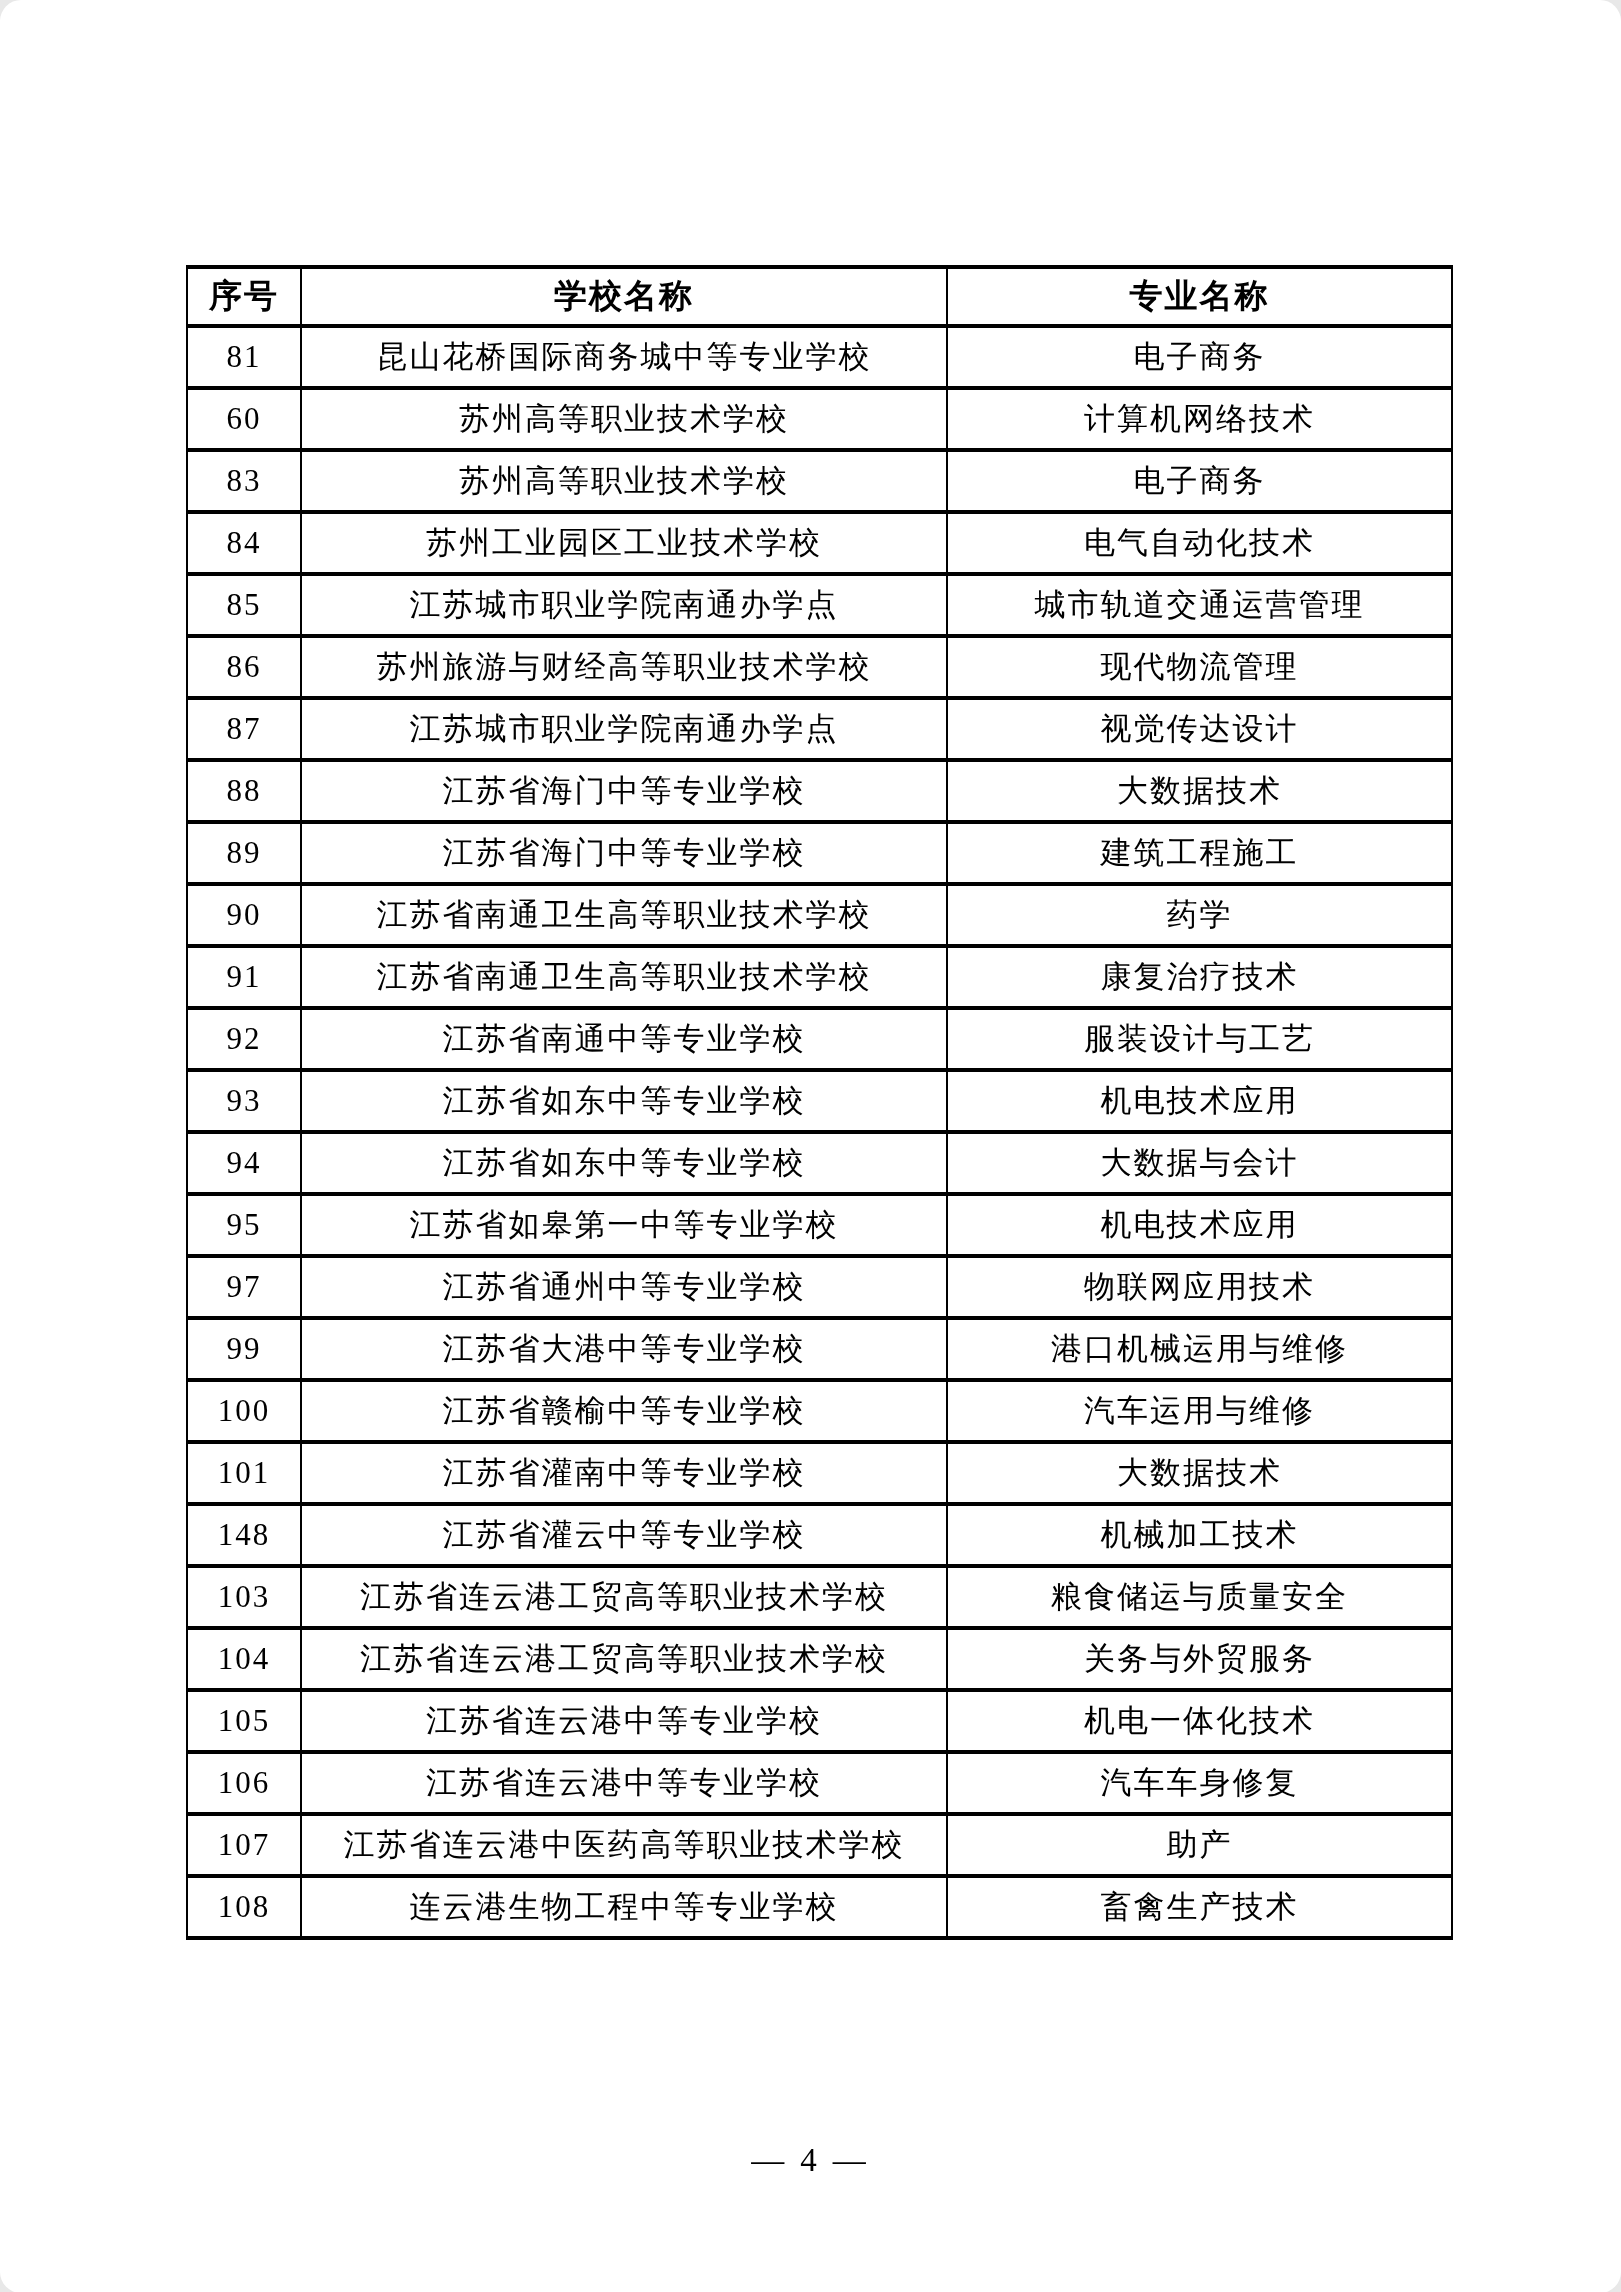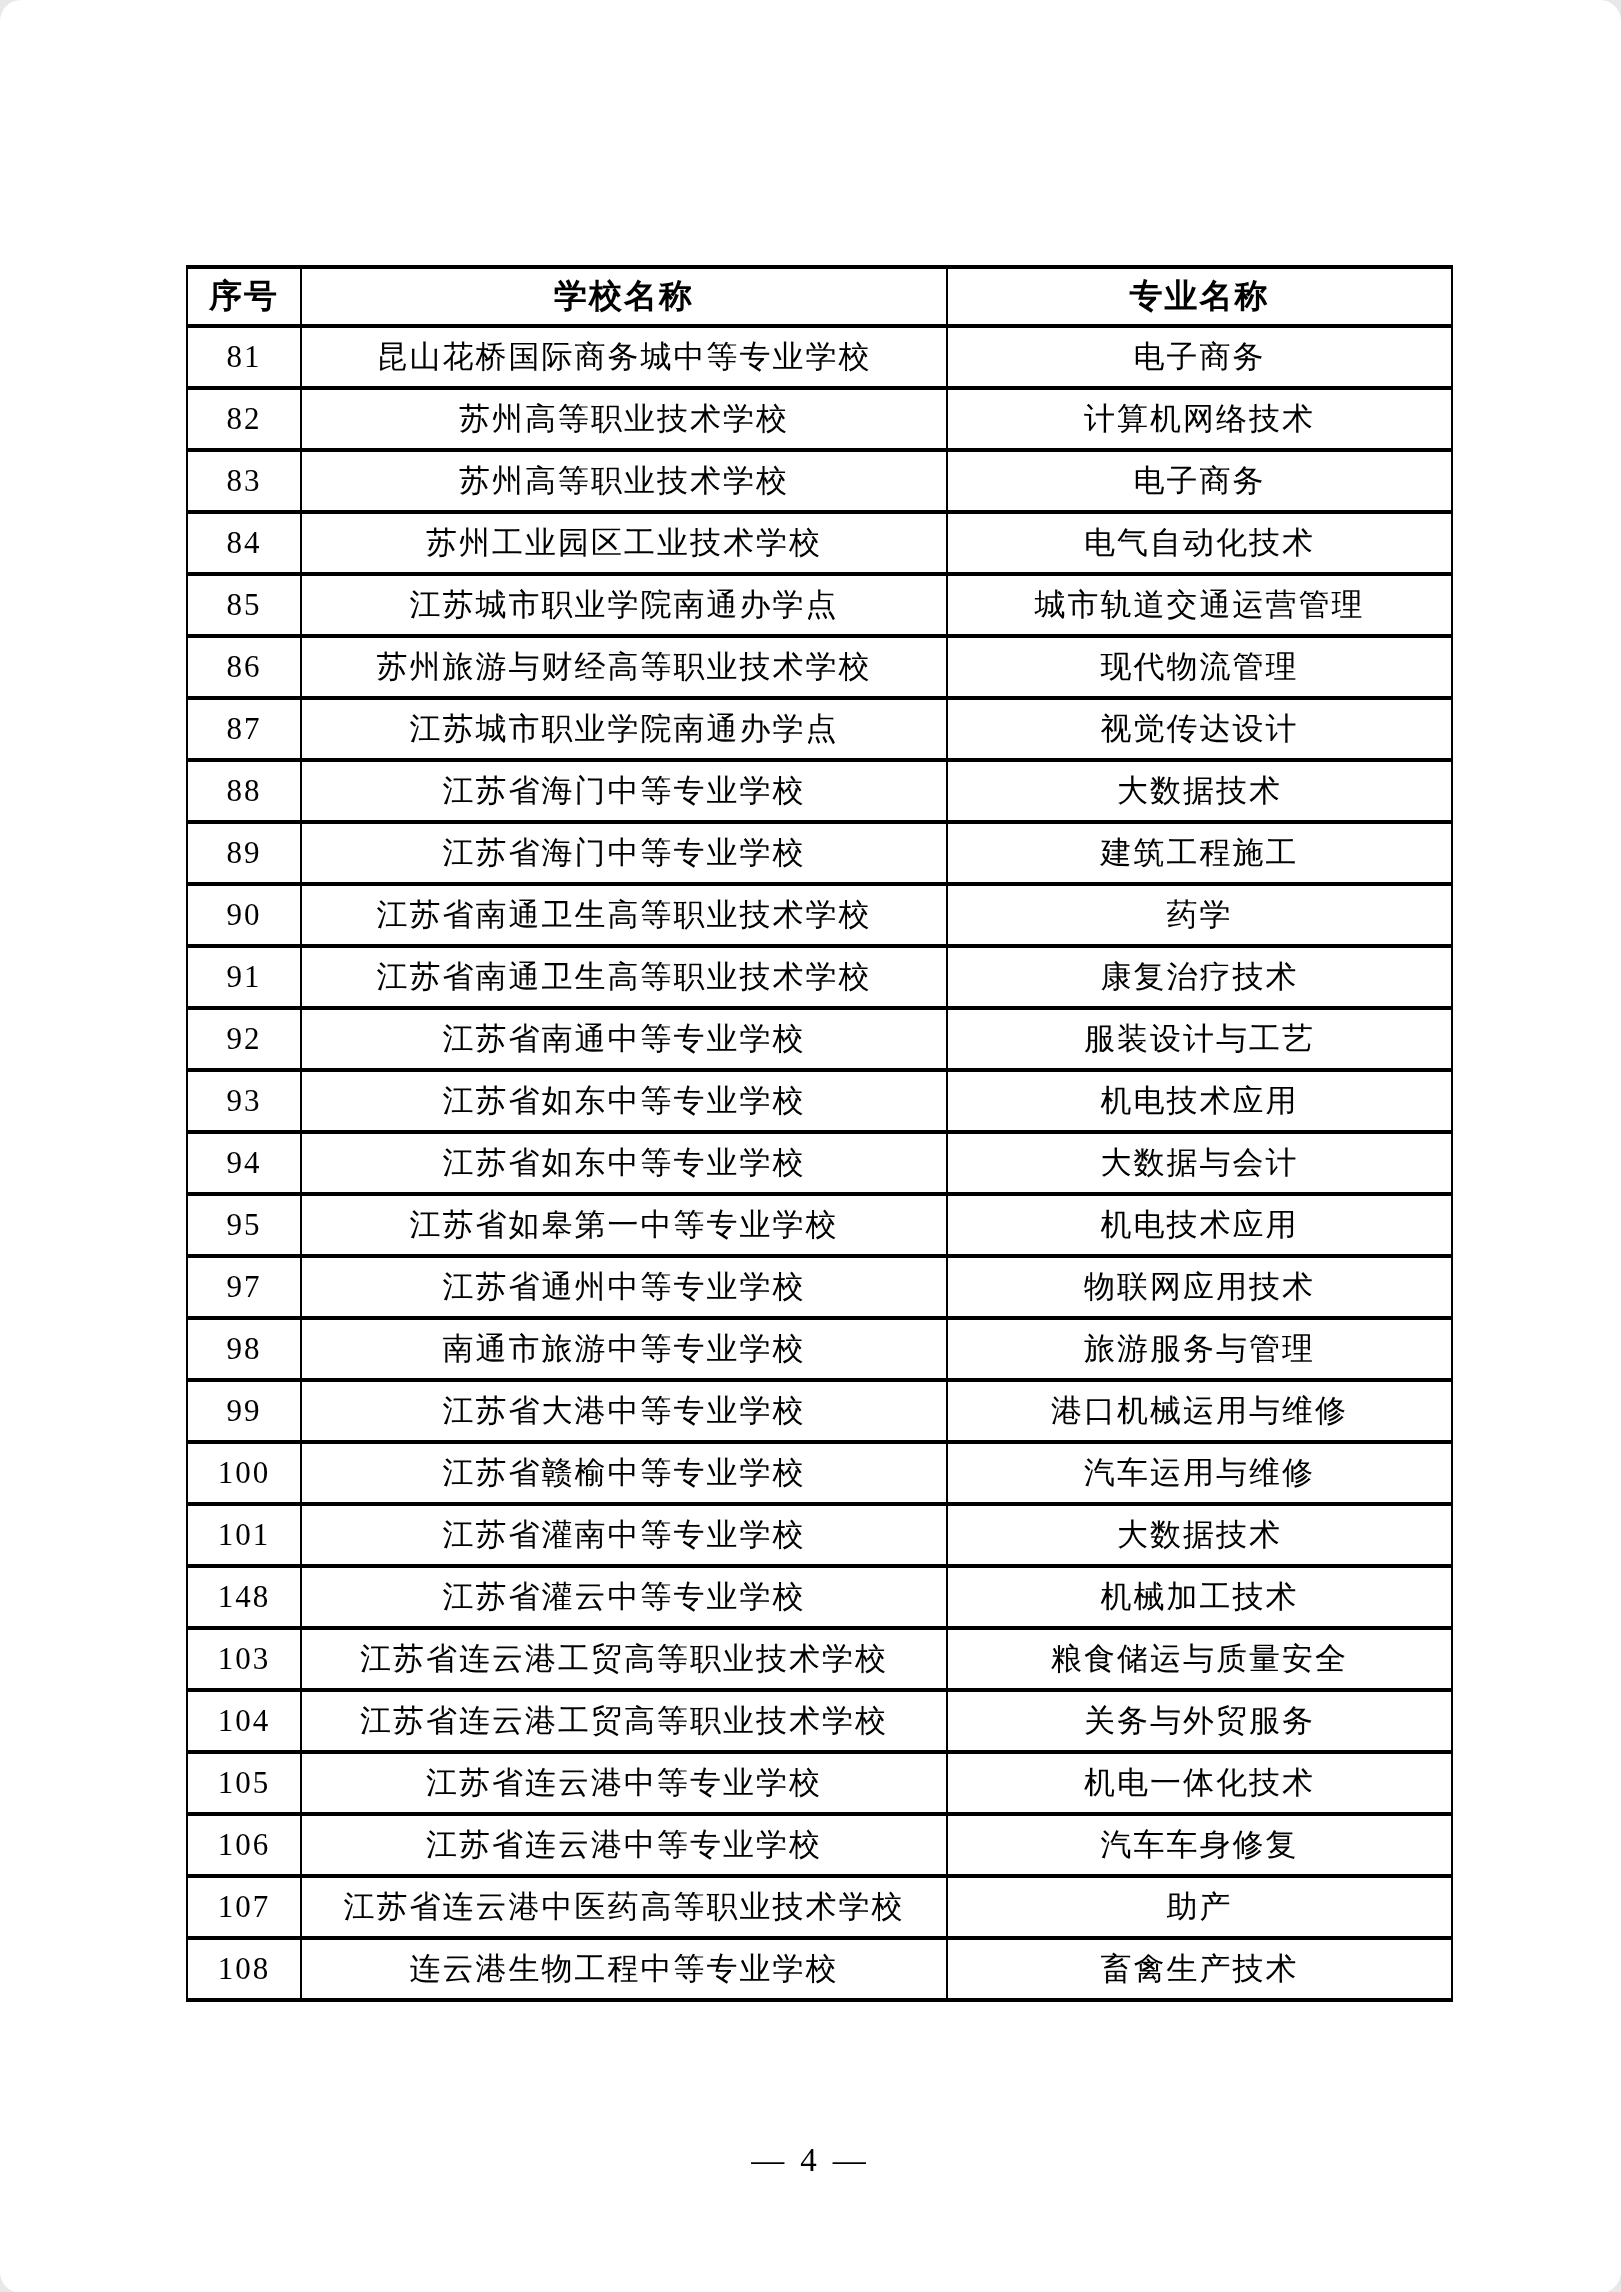--- a/index.html
+++ b/index.html
@@ -84,21 +84,21 @@
     </thead>
     <tbody>
 
         <tr>
           <td class="cell-no">81</td>
           <td class="cell-school">昆山花桥国际商务城中等专业学校</td>
           <td class="cell-major">电子商务</td>
         </tr>
 
         <tr>
-          <td class="cell-no">82</td>
+          <td class="cell-no">60</td>
           <td class="cell-school">苏州高等职业技术学校</td>
           <td class="cell-major">计算机网络技术</td>
         </tr>
 
         <tr>
           <td class="cell-no">83</td>
           <td class="cell-school">苏州高等职业技术学校</td>
           <td class="cell-major">电子商务</td>
         </tr>
 
@@ -174,25 +174,20 @@
           <td class="cell-major">机电技术应用</td>
         </tr>
 
 
         <tr>
           <td class="cell-no">97</td>
           <td class="cell-school">江苏省通州中等专业学校</td>
           <td class="cell-major">物联网应用技术</td>
         </tr>
 
-        <tr>
-          <td class="cell-no">98</td>
-          <td class="cell-school">南通市旅游中等专业学校</td>
-          <td class="cell-major">旅游服务与管理</td>
-        </tr>
 
         <tr>
           <td class="cell-no">99</td>
           <td class="cell-school">江苏省大港中等专业学校</td>
           <td class="cell-major">港口机械运用与维修</td>
         </tr>
 
         <tr>
           <td class="cell-no">100</td>
           <td class="cell-school">江苏省赣榆中等专业学校</td>

